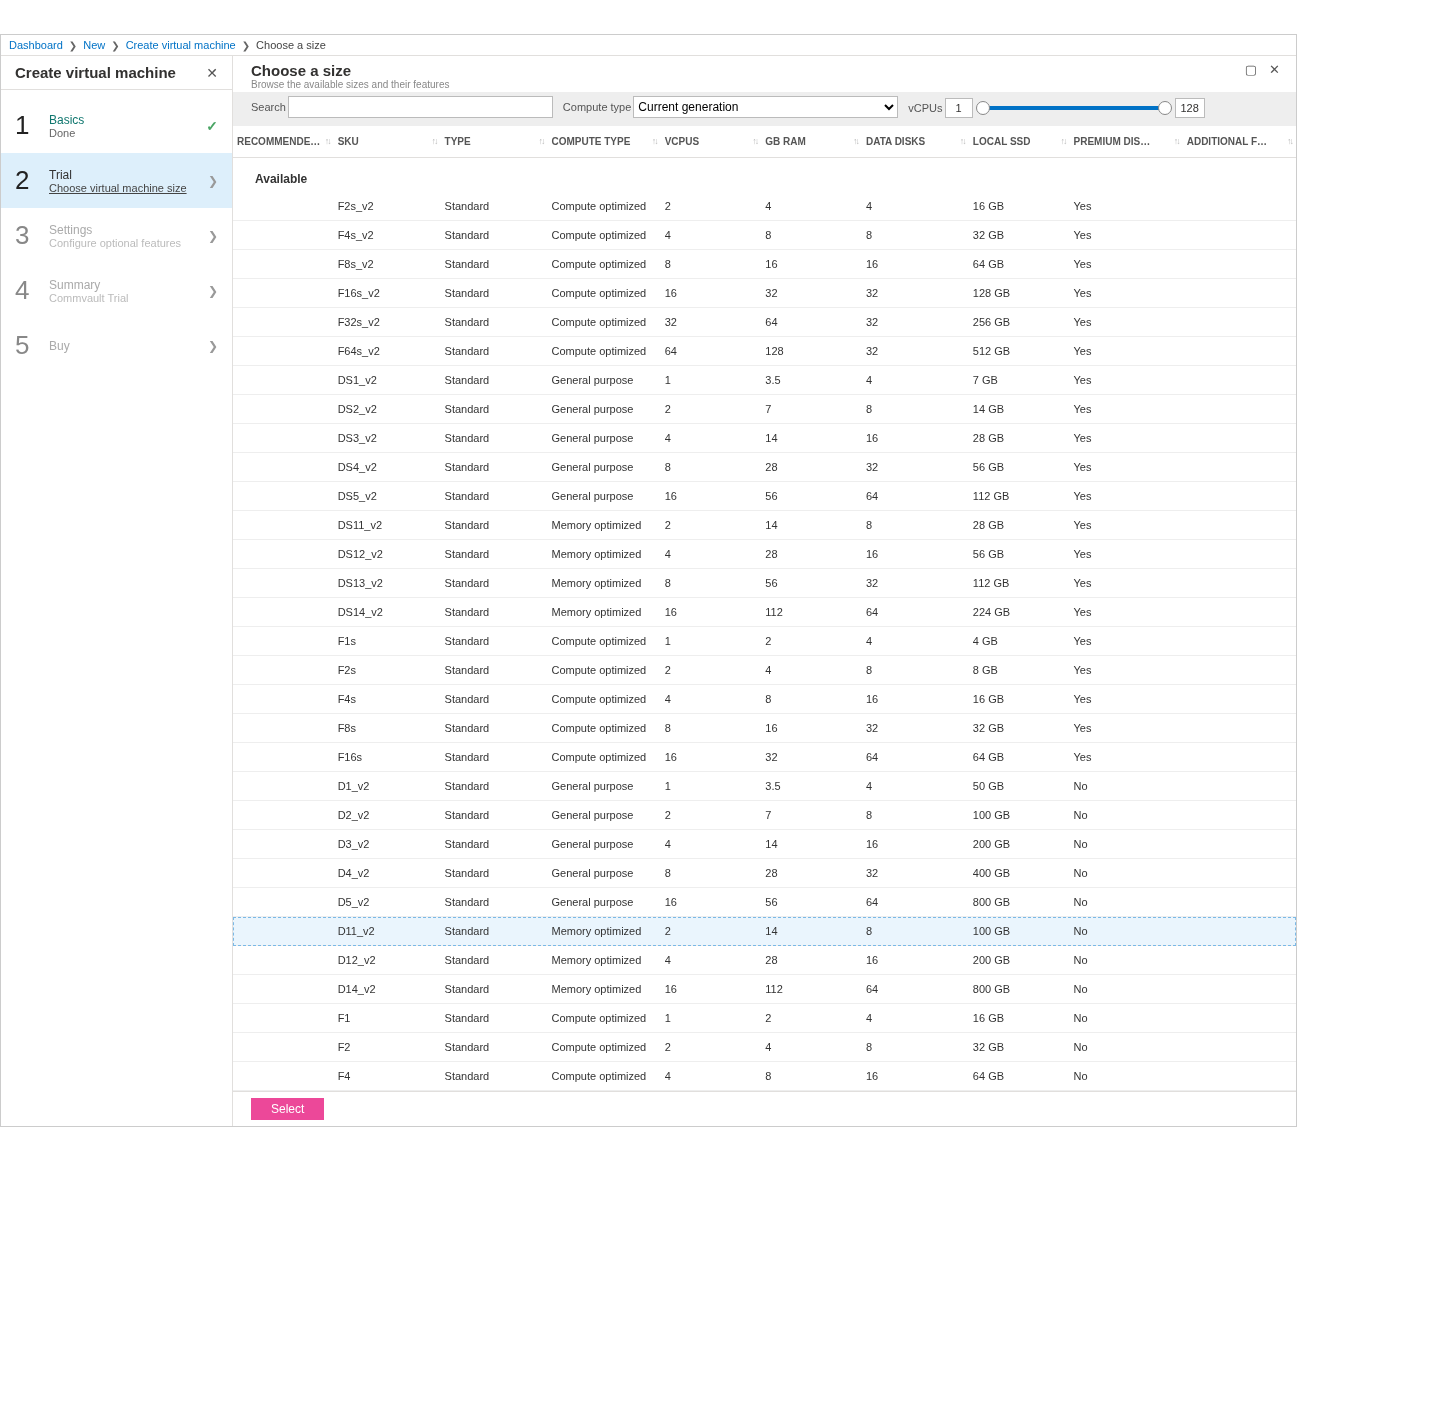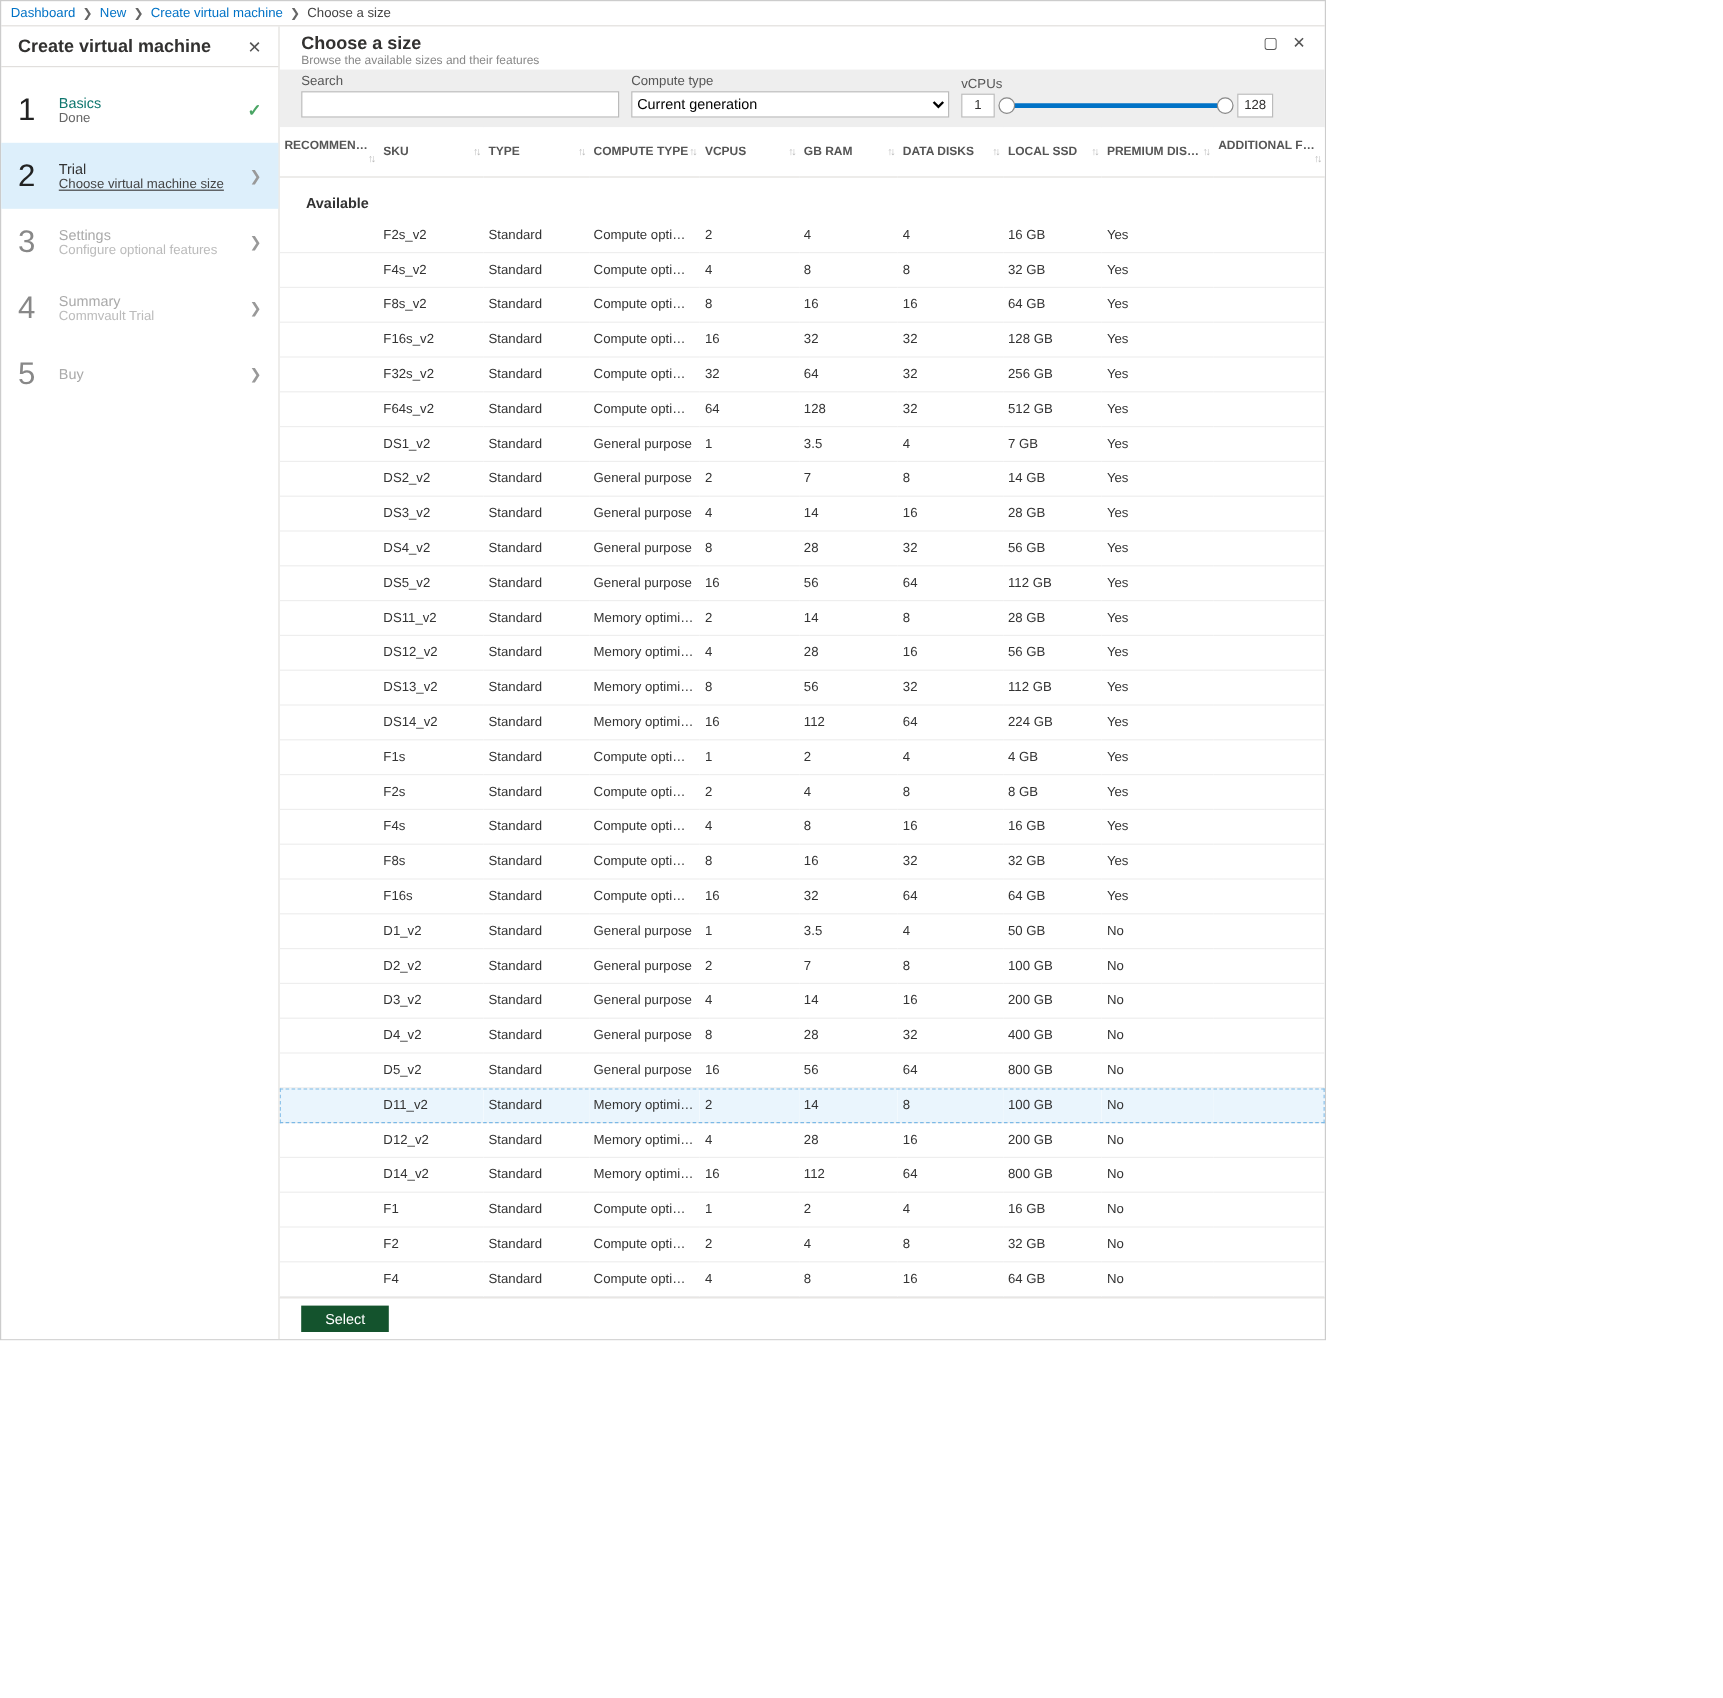--- a/index.html
+++ b/index.html
@@ -3,23 +3,24 @@
 <meta charset="utf-8">
 <style>
   * { box-sizing: border-box; margin: 0; padding: 0; }
   body {
     font-family: "Segoe UI", -apple-system, BlinkMacSystemFont, sans-serif;
     font-size: 12px;
     color: #323130;
     background: #fff;
   }
   .page {
-    width: 1105px;
+    width: 1297px;
     border: 1px solid #ccc;
     background: #fff;
+    margin-top: 34px;
   }
   .breadcrumb {
     display: flex;
     align-items: center;
     gap: 6px;
     padding: 4px 8px;
     font-size: 11px;
     border-bottom: 1px solid #e1dfdd;
   }
   .breadcrumb a { color: #0072c6; text-decoration: none; }
@@ -93,21 +94,21 @@
   .header-controls { display: flex; gap: 12px; align-items: center; color:#555;}
   .header-controls .icon { cursor: pointer; font-size: 13px; }
 
   .filters {
     background: #eeeeee;
     padding: 4px 18px 8px 18px;
     display: flex;
     gap: 10px;
     align-items: flex-end;
   }
-  .filter-col { display: flex; flex-direction: column; gap: 2px; }
+  .filter-col { display: flex; flex-direction: row; gap: 2px; align-items: center; }
   .filter-col label { font-size: 11px; color: #555; }
   .filter-col input[type=text] {
     width: 265px; height: 22px; border: 1px solid #bbb; padding: 0 4px;
     font-size: 12px; background: #fff;
   }
   .filter-col select {
     width: 265px; height: 22px; border: 1px solid #bbb; font-size: 12px;
     background: #fff;
   }
   .vcpu-col { display: flex; align-items: flex-end; gap: 6px;}
@@ -178,21 +179,21 @@
   tbody tr.data-row.selected {
     background: #eaf5fd;
     outline: 1px dashed #7bb9e6;
     outline-offset: -1px;
   }
 
   .footer {
     padding: 6px 18px;
   }
   .select-btn {
-    background: #14532d;
+    background: #ec4899;
     color: #fff;
     border: none;
     font-size: 12px;
     padding: 4px 20px;
     cursor: pointer;
   }
 </style>
 </head>
 <body>
 

